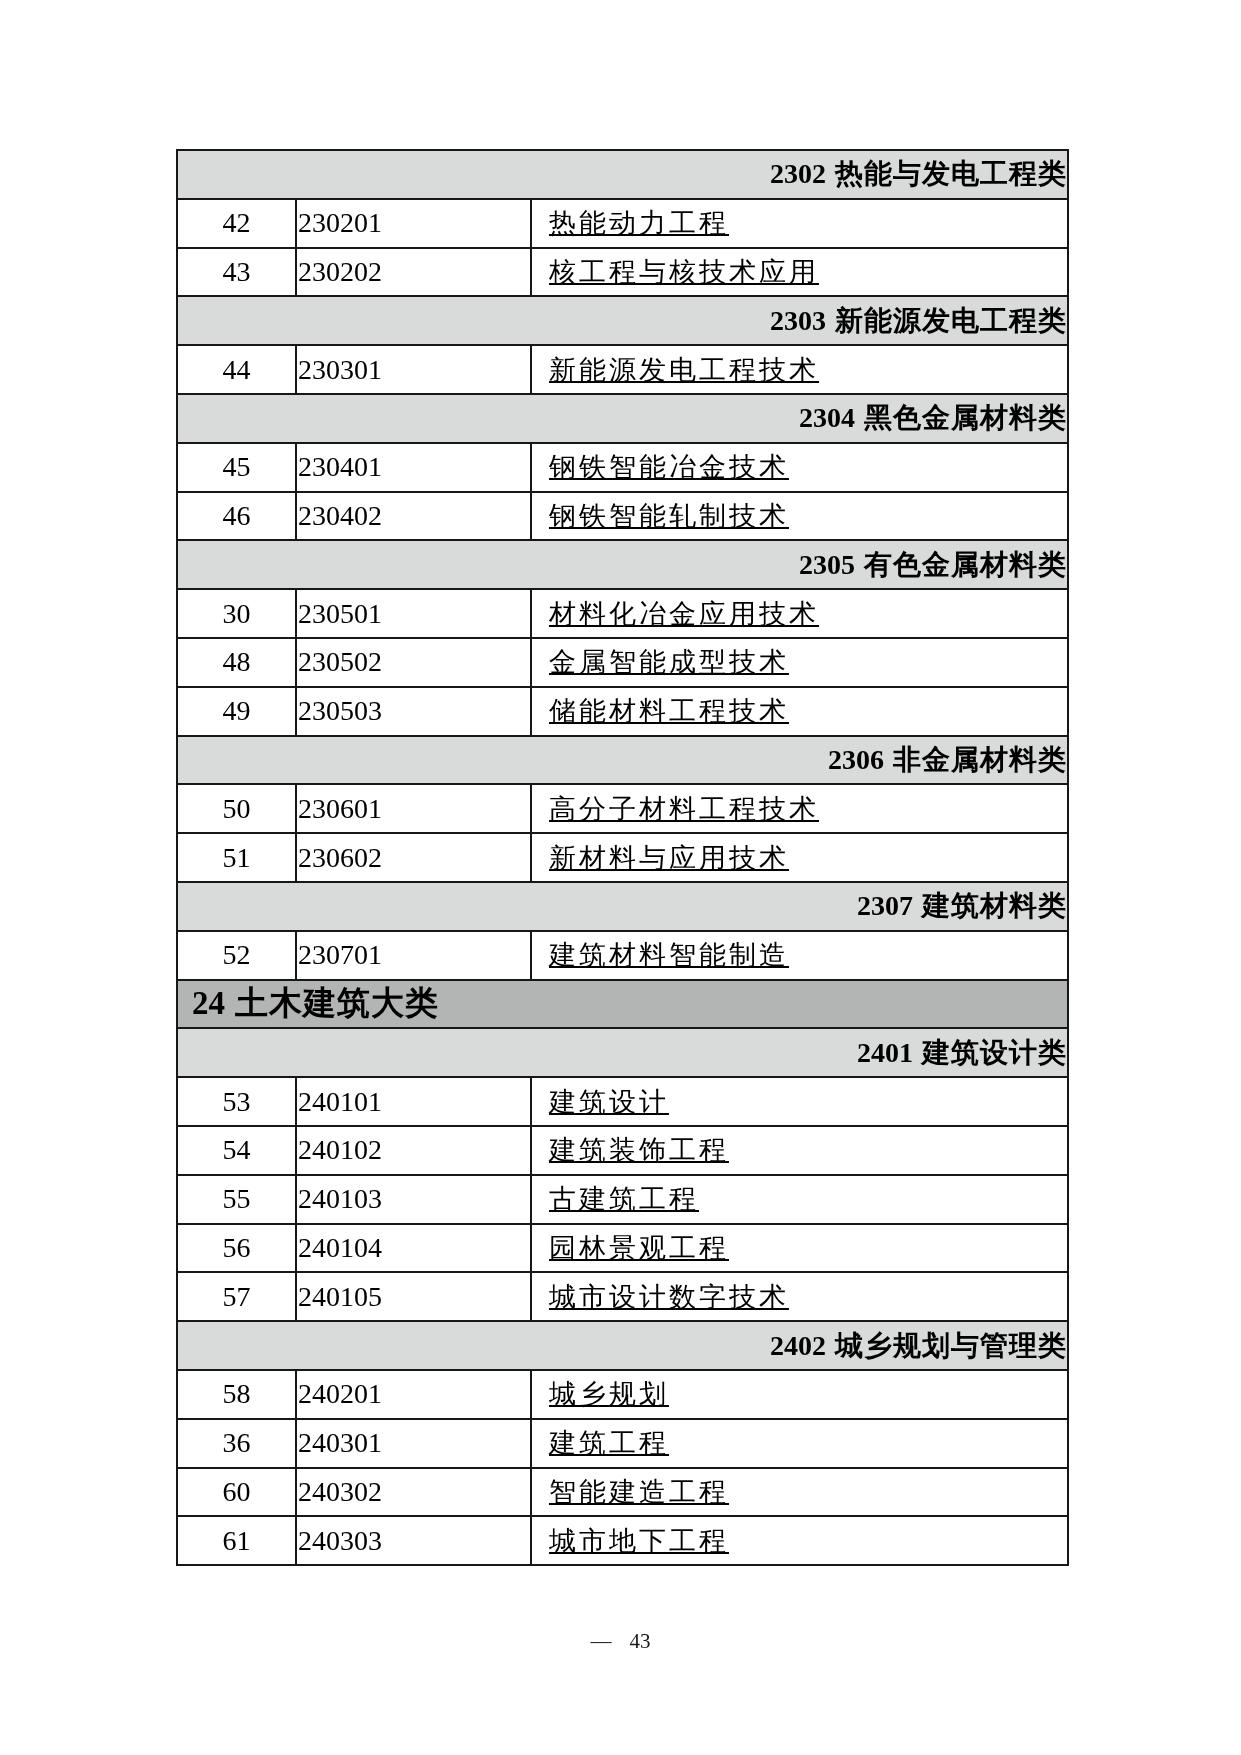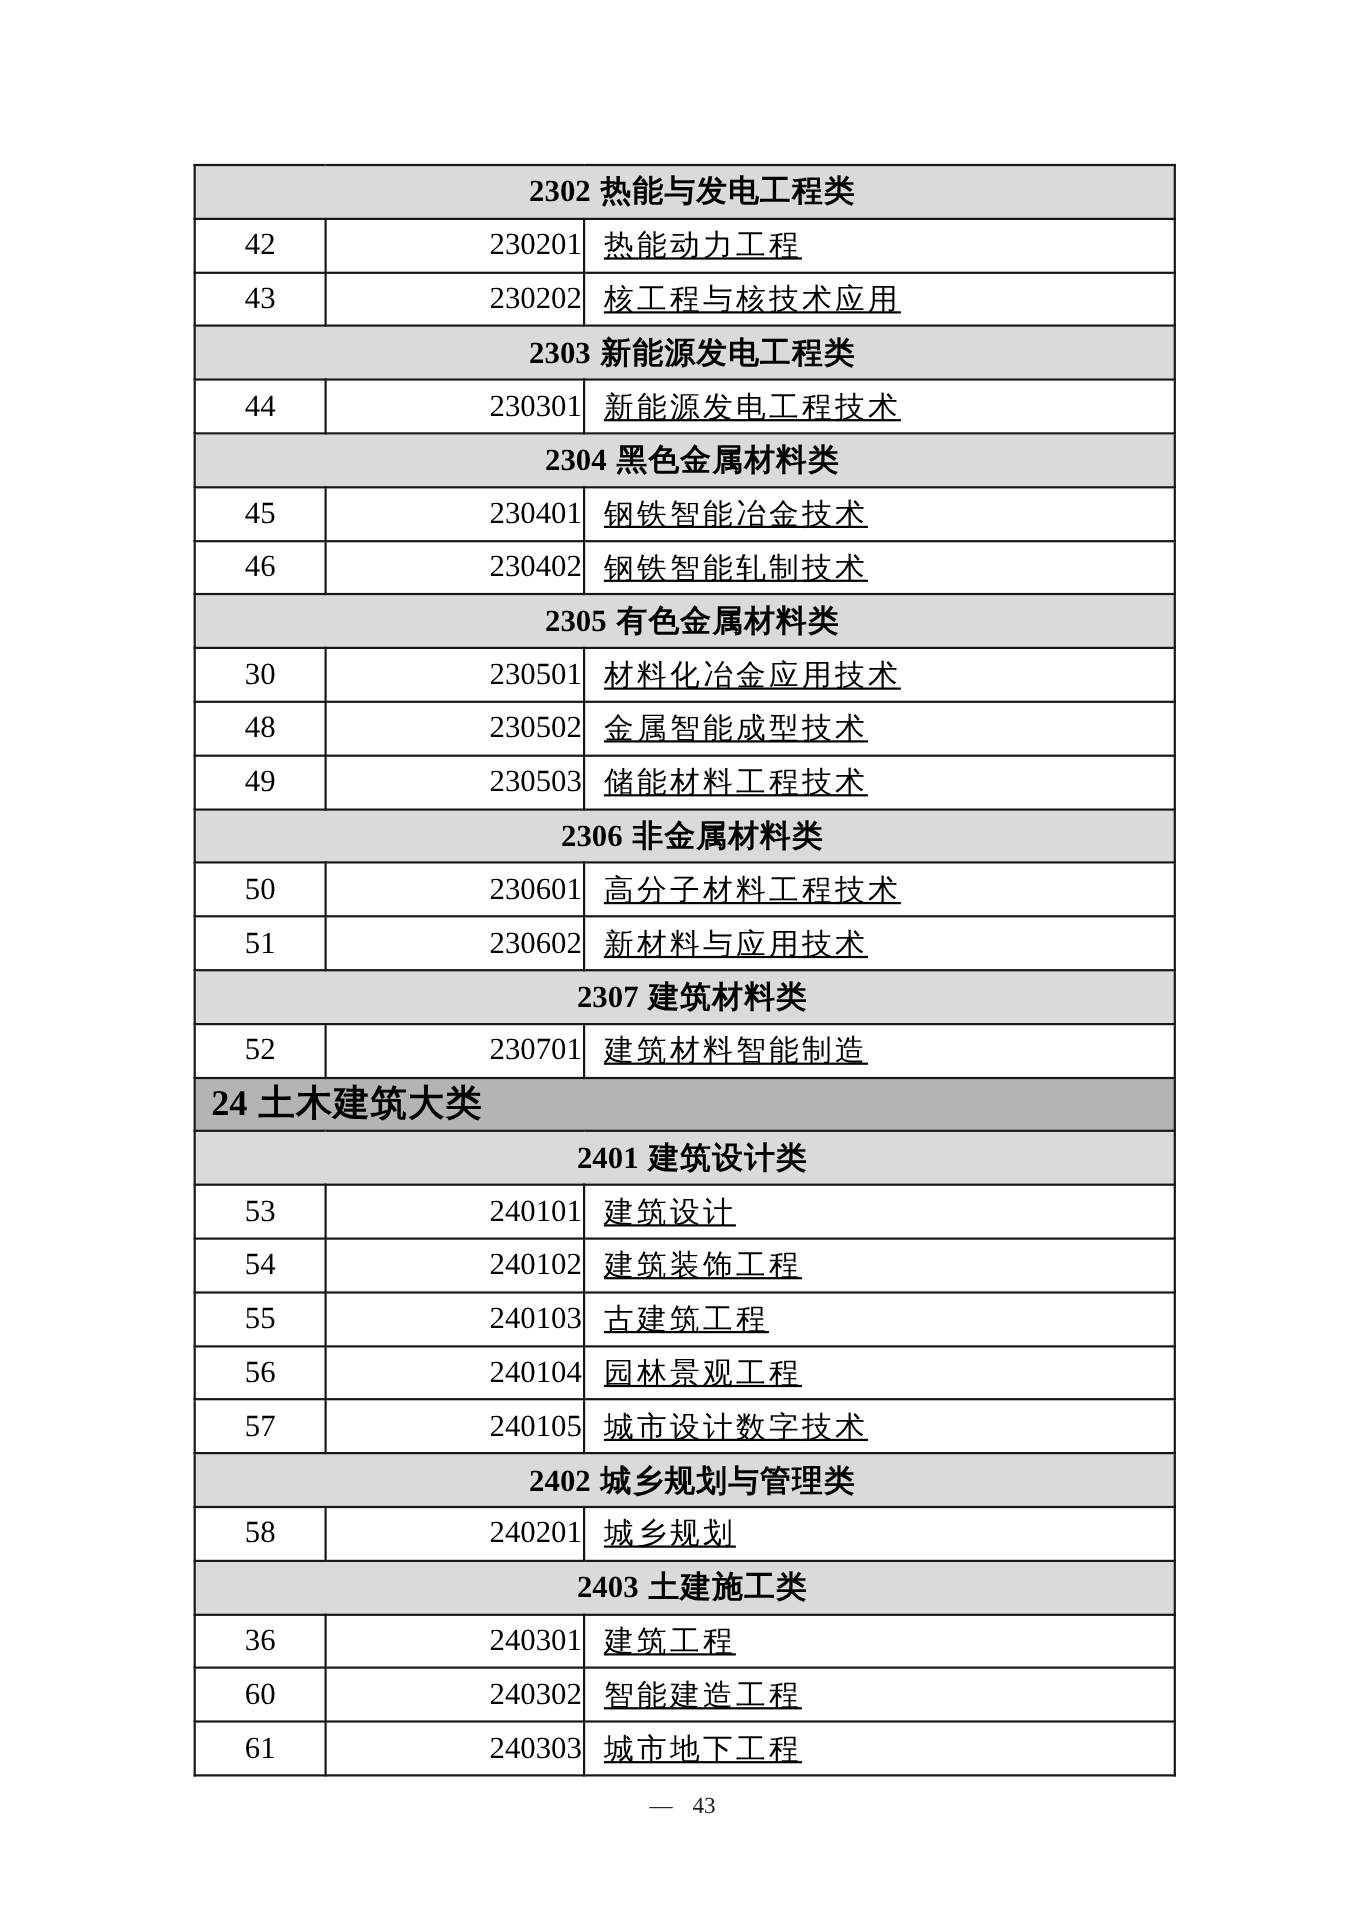--- a/index.html
+++ b/index.html
@@ -44,40 +44,40 @@
     margin-right: 10px;
   }
   tr.row-group .hdr-txt {
     font-family: "Liberation Sans", "DejaVu Sans", sans-serif;
     letter-spacing: 1px;
     text-align: right;
   }
   
   tr.row-category td {
     background: #d9dbda;
-    text-align: center;
+    text-align: right;
     padding: 0 0 0 14px;
     font-weight: bold;
     font-size: 28px;
     font-family: Liberation Serif, serif;
   }
   tr.row-category .hdr-num {
     margin-right: 9px;
   }
   tr.row-category .hdr-txt {
     letter-spacing: 1px;
   }
   
   td.cell-seq {
     text-align: center;
     font-size: 28px;
     margin-top: 32px;
   }
   td.cell-code {
-    text-align: right;
+    text-align: left;
     font-size: 28px;
   }
   td.cell-name {
     text-align: left;
     padding-left: 17px;
     font-size: 27px;
     letter-spacing: 3px;
     text-decoration: underline;
   }
   
@@ -210,23 +210,20 @@
         <td class="cell-name">城市设计数字技术</td>
       </tr>
       <tr class="row-category">
         <td colspan="3"><span class="hdr-num">2402</span><span class="hdr-txt">城乡规划与管理类</span></td>
       </tr>
       <tr class="row-item">
         <td class="cell-seq">58</td>
         <td class="cell-code">240201</td>
         <td class="cell-name">城乡规划</td>
       </tr>
-      <tr class="row-category">
-        <td colspan="3"><span class="hdr-num">2403</span><span class="hdr-txt">土建施工类</span></td>
-      </tr>
       <tr class="row-item">
         <td class="cell-seq">36</td>
         <td class="cell-code">240301</td>
         <td class="cell-name">建筑工程</td>
       </tr>
       <tr class="row-item">
         <td class="cell-seq">60</td>
         <td class="cell-code">240302</td>
         <td class="cell-name">智能建造工程</td>
       </tr>

